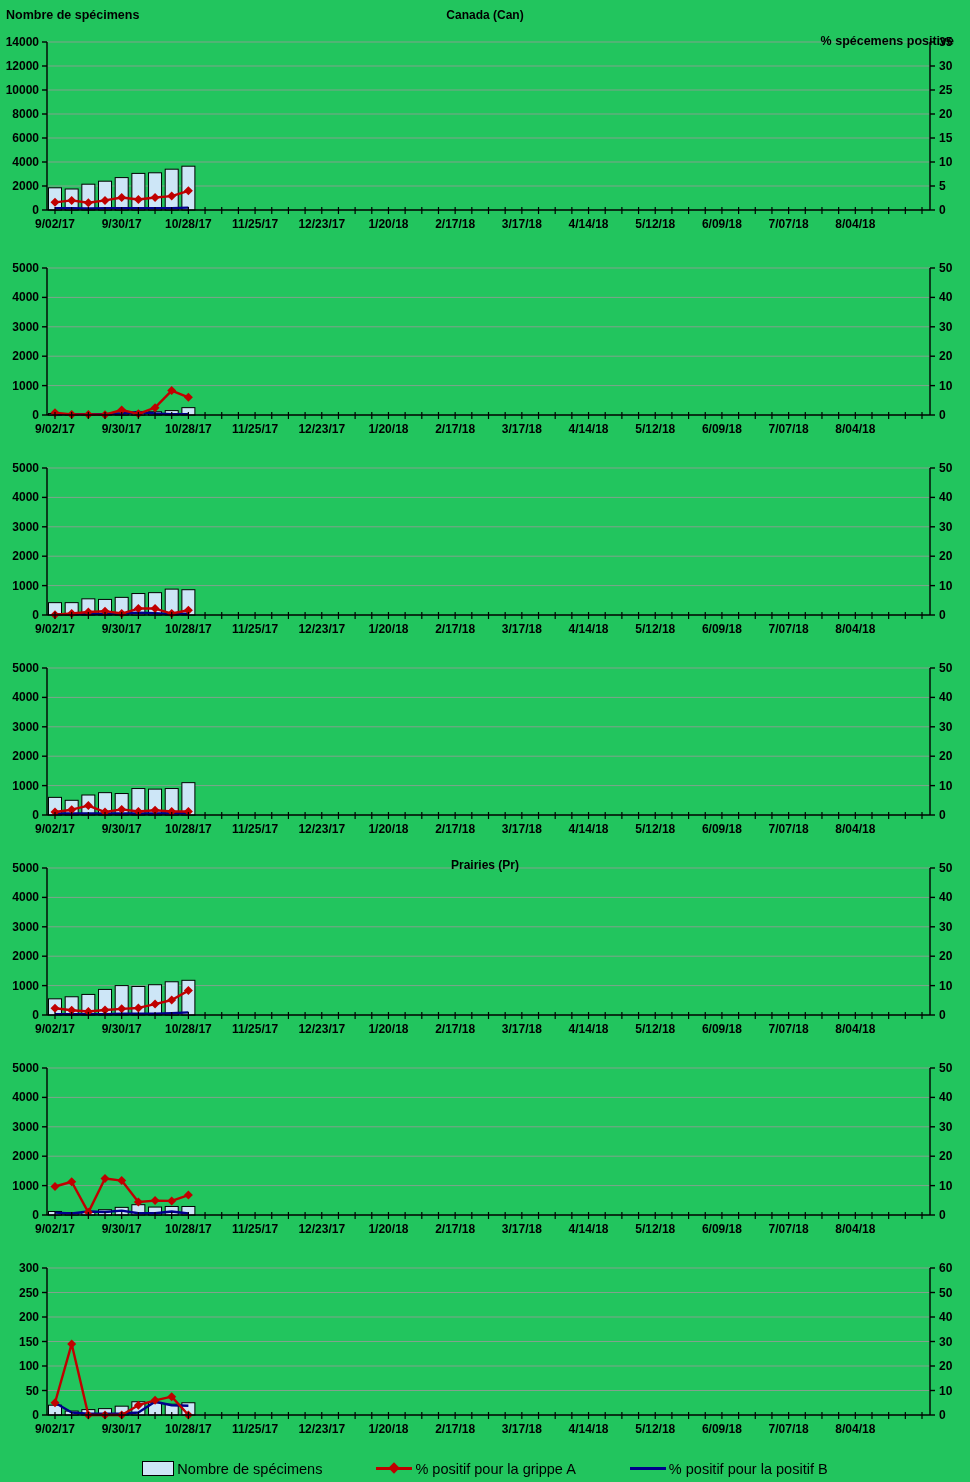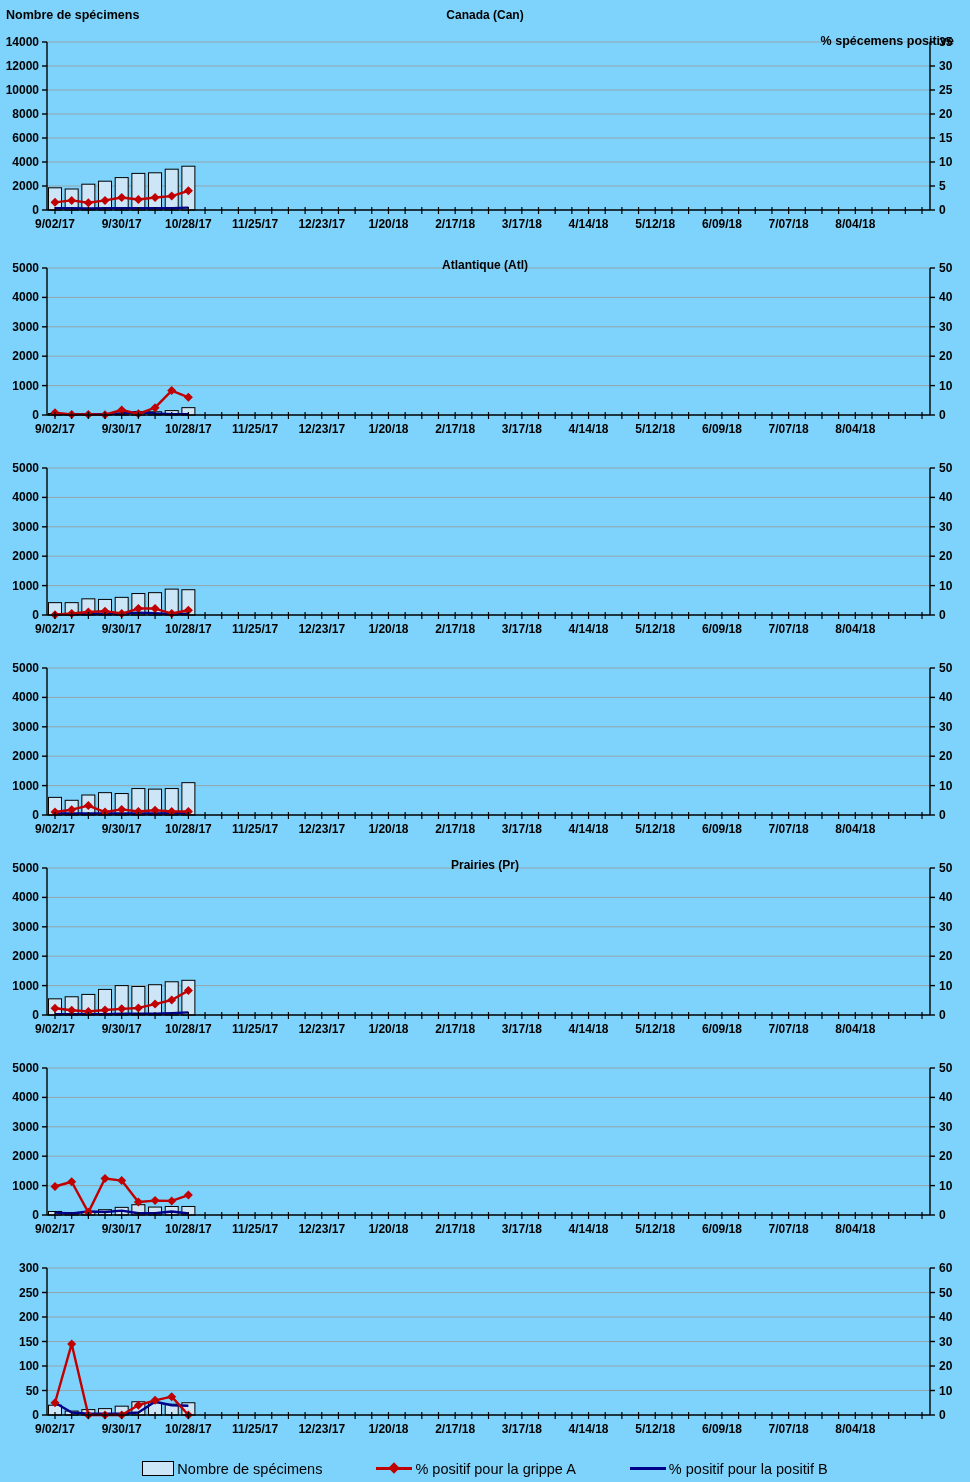--- a/index.html
+++ b/index.html
@@ -1,16 +1,16 @@
 <!DOCTYPE html>
 <html><head>
 <meta charset="utf-8">
 <style>
   html,body{margin:0;padding:0;background:#fff;}
-  .page{position:relative;width:970px;height:1482px;background:#7dd3fc;
+  .page{position:relative;width:970px;height:1482px;background:#22c55e;
         font-family:"Liberation Sans",sans-serif;color:#000;overflow:hidden;}
   .panel{position:relative;width:970px;}
   .panel--first{height:255px;}
   .panel--std{height:200px;}
   .panel-title{position:absolute;left:0;width:100%;text-align:center;
                font-weight:bold;font-size:12px;color:#000;pointer-events:none;}
   .panel--first .panel-title{top:8px;}
   .panel--std .panel-title{top:3px;}
   .axis-title{position:absolute;font-weight:bold;font-size:12.5px;color:#000;}
   .axis-title--left{top:8px;left:6px;}
@@ -162,21 +162,20 @@
         <line x1="855.3076923076924" y1="207" x2="855.3076923076924" y2="214" stroke="#000000" stroke-width="1.2"></line>
         <text x="855.3076923076924" y="228" text-anchor="middle" font-size="12" font-weight="bold" fill="#000">8/04/18</text>
         <line x1="871.9807692307693" y1="207" x2="871.9807692307693" y2="214" stroke="#000000" stroke-width="1.2"></line>
         <line x1="888.6538461538462" y1="207" x2="888.6538461538462" y2="214" stroke="#000000" stroke-width="1.2"></line>
         <line x1="905.3269230769231" y1="207" x2="905.3269230769231" y2="214" stroke="#000000" stroke-width="1.2"></line>
         <line x1="922" y1="207" x2="922" y2="214" stroke="#000000" stroke-width="1.2"></line>
       </svg>
   </div>
 
   <div class="panel panel--std">
-    <div class="panel-title">Atlantique (Atl)</div>
     <svg class="chart-svg" width="970" height="200" viewBox="0 0 970 200">
         <line x1="47" y1="130.6" x2="930" y2="130.6" stroke="#999999" stroke-width="0.8"></line>
         <line x1="47" y1="101.19999999999999" x2="930" y2="101.19999999999999" stroke="#999999" stroke-width="0.8"></line>
         <line x1="47" y1="71.8" x2="930" y2="71.8" stroke="#999999" stroke-width="0.8"></line>
         <line x1="47" y1="42.39999999999999" x2="930" y2="42.39999999999999" stroke="#999999" stroke-width="0.8"></line>
         <line x1="47" y1="13" x2="930" y2="13" stroke="#999999" stroke-width="0.8"></line>
         <rect x="48.5" y="158.53" width="13" height="1.4699999999999989" fill="#CDE6F7" stroke="#000000" stroke-width="1"></rect>
         <rect x="65.17307692307692" y="158.677" width="13" height="1.3230000000000075" fill="#CDE6F7" stroke="#000000" stroke-width="1"></rect>
         <rect x="81.84615384615384" y="158.824" width="13" height="1.1759999999999877" fill="#CDE6F7" stroke="#000000" stroke-width="1"></rect>
         <rect x="98.51923076923077" y="158.824" width="13" height="1.1759999999999877" fill="#CDE6F7" stroke="#000000" stroke-width="1"></rect>

